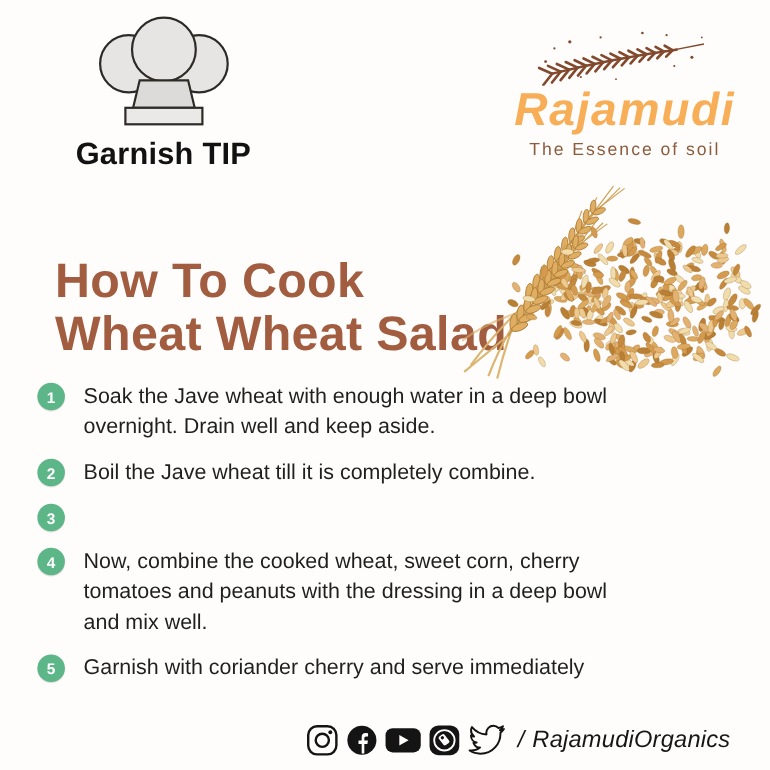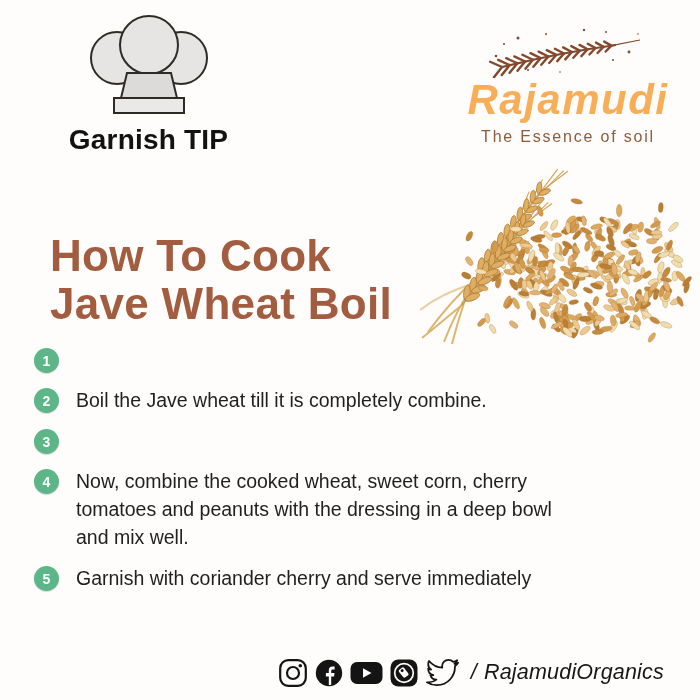--- a/index.html
+++ b/index.html
@@ -93,21 +93,21 @@
         <circle cx="150" cy="8" r="0.8" fill="#82492E"></circle>
         <circle cx="118" cy="6" r="1" fill="#82492E"></circle>
         <circle cx="72" cy="46" r="0.8" fill="#82492E"></circle>
       </svg>
     <div class="brand-name">Rajamudi</div>
     <div class="brand-tagline">The Essence of soil</div>
   </div>
 
   <div class="title-block">
     <div>How To Cook</div>
-    <div>Jave Wheat Boil</div>
+    <div>Wheat Wheat Salad</div>
   </div>
 
   <svg id="wheat-svg" class="wheat-photo" viewBox="0 0 280 185">
       <path d="M56,118 Q30,142 8,172" fill="none" stroke="#D9B169" stroke-width="2" opacity="0.95"></path>
       <path d="M56,121 Q36,150 24,182" fill="none" stroke="#D9B169" stroke-width="2" opacity="0.95"></path>
       <path d="M42,145 Q24,160 2,178" fill="none" stroke="#D9B169" stroke-width="2" opacity="0.95"></path>
       <path d="M44,143 Q37,164 32,184" fill="none" stroke="#D9B169" stroke-width="2" opacity="0.95"></path>
       <path d="M52,124 Q20,134 0,150" fill="none" stroke="#D9B169" stroke-width="2" opacity="0.6"></path>
       <ellipse cx="196.32764963121002" cy="117.06078693291276" rx="6.363052212446928" ry="2.6893200939986857" fill="#C68A3F" stroke="rgba(150,100,35,0.5)" stroke-width="0.5" transform="rotate(93.86014833580703 196.32764963121002 117.06078693291276)"></ellipse>
       <ellipse cx="125.0738466930917" cy="121.98246011747142" rx="5.685320966318249" ry="2.7108754629269245" fill="#D49B4E" stroke="rgba(150,100,35,0.5)" stroke-width="0.5" transform="rotate(46.40680098440498 125.0738466930917 121.98246011747142)"></ellipse>
@@ -479,20 +479,22 @@
       <ellipse cx="199.16959376514805" cy="50.61230264813011" rx="6.272801673784852" ry="2.8491539587732406" fill="#DCA95F" stroke="rgba(150,100,35,0.5)" stroke-width="0.5" transform="rotate(90.2533607929945 199.16959376514805 50.61230264813011)"></ellipse>
       <ellipse cx="75.05492850263919" cy="87.04869400132812" rx="5.607891549915076" ry="2.890700519317761" fill="#D49B4E" stroke="rgba(150,100,35,0.5)" stroke-width="0.5" transform="rotate(101.34828871116042 75.05492850263919 87.04869400132812)"></ellipse>
       <ellipse cx="49.29830619787654" cy="101.09632596963274" rx="5.0286859549582" ry="2.7393507105065513" fill="#E3B273" stroke="rgba(150,100,35,0.5)" stroke-width="0.5" transform="rotate(54.987647496163845 49.29830619787654 101.09632596963274)"></ellipse>
       <ellipse cx="246.22356188594406" cy="164.92928925618386" rx="6.0834996670484545" ry="2.670697242813185" fill="#F1DCAC" stroke="rgba(150,100,35,0.5)" stroke-width="0.5" transform="rotate(21.079476163722575 246.22356188594406 164.92928925618386)"></ellipse>
       <ellipse cx="120.1494682442351" cy="51.317091191587224" rx="5.252681880816817" ry="2.3898625356610865" fill="#D49B4E" stroke="rgba(150,100,35,0.5)" stroke-width="0.5" transform="rotate(70.92270347289741 120.1494682442351 51.317091191587224)"></ellipse>
     </svg>
 
   <div class="steps">
     <div class="step">
       <div class="step-num">1</div>
+      <div class="step-text">Soak the Jave wheat with enough water in a deep bowl
+overnight. Drain well and keep aside.</div>
     </div>
     <div class="step">
       <div class="step-num">2</div>
       <div class="step-text">Boil the Jave wheat till it is completely combine.</div>
     </div>
     <div class="step">
       <div class="step-num">3</div>
     </div>
     <div class="step">
       <div class="step-num">4</div>

